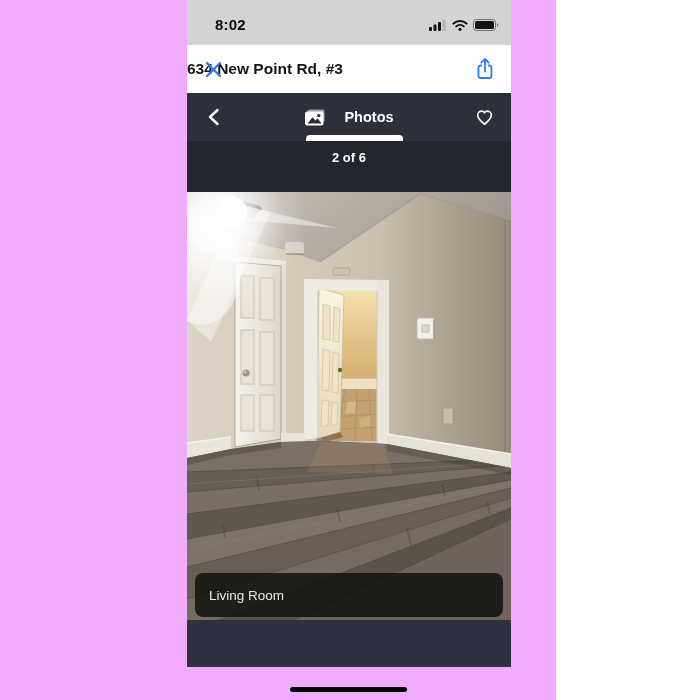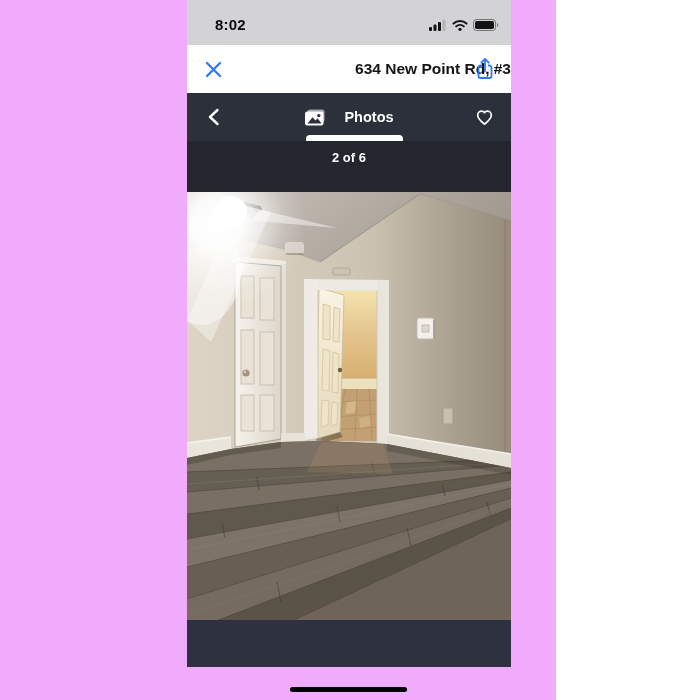--- a/index.html
+++ b/index.html
@@ -10,21 +10,21 @@
 
   
   .status-bar { position:absolute; left:0; top:0; width:324px; height:45px; background:#d3d3d5;
     display:flex; align-items:center; justify-content:space-between; padding:4px 12px 0 28px; }
   .time { font-size:15px; font-weight:700; color:#0b0b0d; letter-spacing:.2px; }
   .status-icons { display:flex; align-items:center; gap:5px; }
 
   
   .sheet-header { position:absolute; left:0; top:45px; width:324px; height:48px; background:#ffffff;
     border-radius:10px 10px 0 0; display:flex; align-items:center; justify-content:space-between; padding:0 13px; }
-  .sheet-title { position:absolute; left:0; right:0; text-align:right; font-size:15.5px; font-weight:700; color:#141416; }
+  .sheet-title { position:absolute; left:0; right:0; text-align:left; font-size:15.5px; font-weight:700; color:#141416; }
   .icon-btn { position:relative; z-index:2; width:26px; height:26px; display:flex; align-items:center; justify-content:center; cursor:pointer; background:none; border:none; }
 
   
   .photo-nav { position:absolute; left:0; top:93px; width:324px; height:48px; background:#2c303b;
     display:flex; align-items:center; justify-content:space-between; padding:0 14px; }
   .tab-photos { position:absolute; left:0; right:0; display:flex; align-items:center; justify-content:center; gap:18px;
     color:#ffffff; font-size:14.5px; font-weight:700; }
   .tab-underline { position:absolute; left:119px; top:135px; width:97px; height:6px; background:#ffffff; border-radius:4px 4px 0 0; }
 
   
@@ -267,20 +267,23 @@
 
         <polygon points="50,8 74,14 66,28 46,20" fill="#6e6a63"></polygon>
         <ellipse cx="70" cy="17" rx="5" ry="3" fill="#4e4b45"></ellipse>
         <circle cx="30" cy="30" r="88" fill="url(#flareG)"></circle>
         <ellipse cx="14" cy="78" rx="40" ry="55" fill="#ffffff" opacity="0.45"></ellipse>
         <polygon points="52,12 84,20 24,150 0,128" fill="#ffffff" opacity="0.38"></polygon>
         <polygon points="58,14 150,36 58,28" fill="#ffffff" opacity="0.45"></polygon>
         <circle cx="44" cy="20" r="16" fill="#ffffff"></circle>
       </svg>
 
+      <div class="caption-pill">
+        <span>Living Room</span>
+      </div>
     </div>
 
     <div class="bottom-band"></div>
   </div>
 
   <div class="home-indicator"></div>
 
   <svg class="house-logo" viewBox="0 0 58 55">
     <path d="M12 53 V22 M46 53 V22" stroke="#4e5a5c" stroke-width="11" fill="none"></path>
     <path d="M2 26 L29 5 L56 26" stroke="#4e5a5c" stroke-width="10" fill="none" stroke-linejoin="miter"></path>

